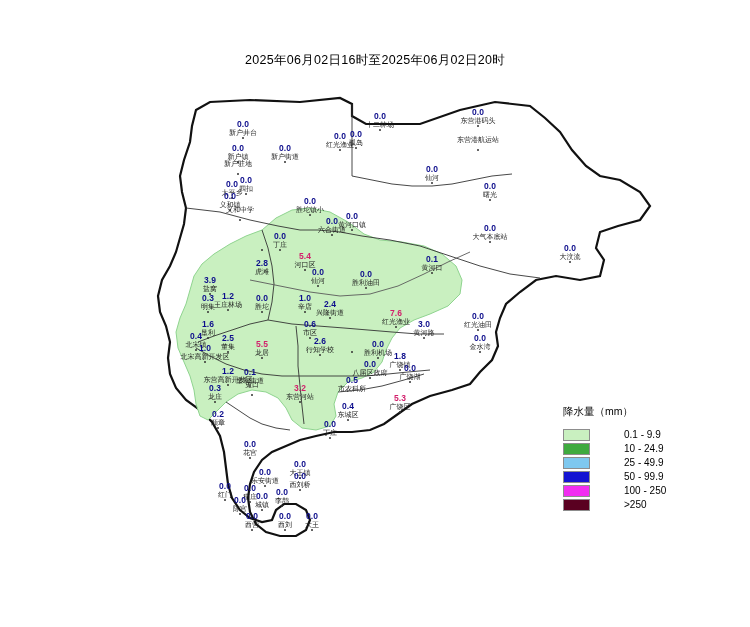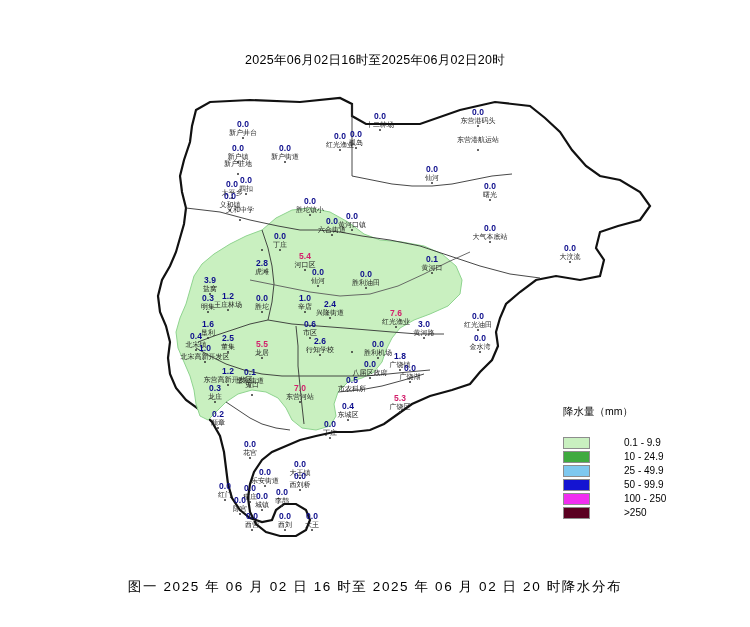--- a/index.html
+++ b/index.html
@@ -64,21 +64,21 @@
   }
   .legend {
     position: absolute;
     left: 563px;
     top: 405px;
     width: 120px;
     font-size: 10.5px;
   }
   .legend-title {
     font-size: 10.5px;
-    margin-bottom: 17px;
+    margin-bottom: 9px;
     white-space: nowrap;
   }
   .legend-row {
     display: flex;
     align-items: center;
     height: 13px;
     margin-bottom: 1px;
   }
   .legend-swatch {
     width: 27px;
@@ -414,21 +414,21 @@
           <span class="val">0.0</span>
           <span class="nm">八届区政府</span>
         </div>
         <div class="dot" style="left: 370px; top: 298px;"></div>
         <div class="pt" style="left: 410px; top: 292px;">
           <span class="val">0.0</span>
           <span class="nm">广饶湖</span>
         </div>
         <div class="dot" style="left: 410px; top: 302px;"></div>
         <div class="pt hi" style="left: 300px; top: 312px;">
-          <span class="val">7.0</span>
+          <span class="val">3.2</span>
           <span class="nm">东营河站</span>
         </div>
         <div class="dot" style="left: 300px; top: 322px;"></div>
         <div class="pt" style="left: 215px; top: 312px;">
           <span class="val">0.3</span>
           <span class="nm">龙庄</span>
         </div>
         <div class="dot" style="left: 215px; top: 322px;"></div>
         <div class="pt" style="left: 252px; top: 305px;">
           <span class="nm">史口</span>
@@ -540,14 +540,13 @@
           <span class="legend-swatch" style="background: rgb(241, 46, 241);"></span>
           <span class="legend-label">100 - 250</span>
         </div>
         <div class="legend-row">
           <span class="legend-swatch" style="background: rgb(90, 0, 33);"></span>
           <span class="legend-label">&gt;250</span>
         </div>
       </div>
   </div>
 
-  <div class="caption">图一 2025 年 06 月 02 日 16 时至 2025 年 06 月 02 日 20 时降水分布</div>
 </div>
 
 </body></html>

